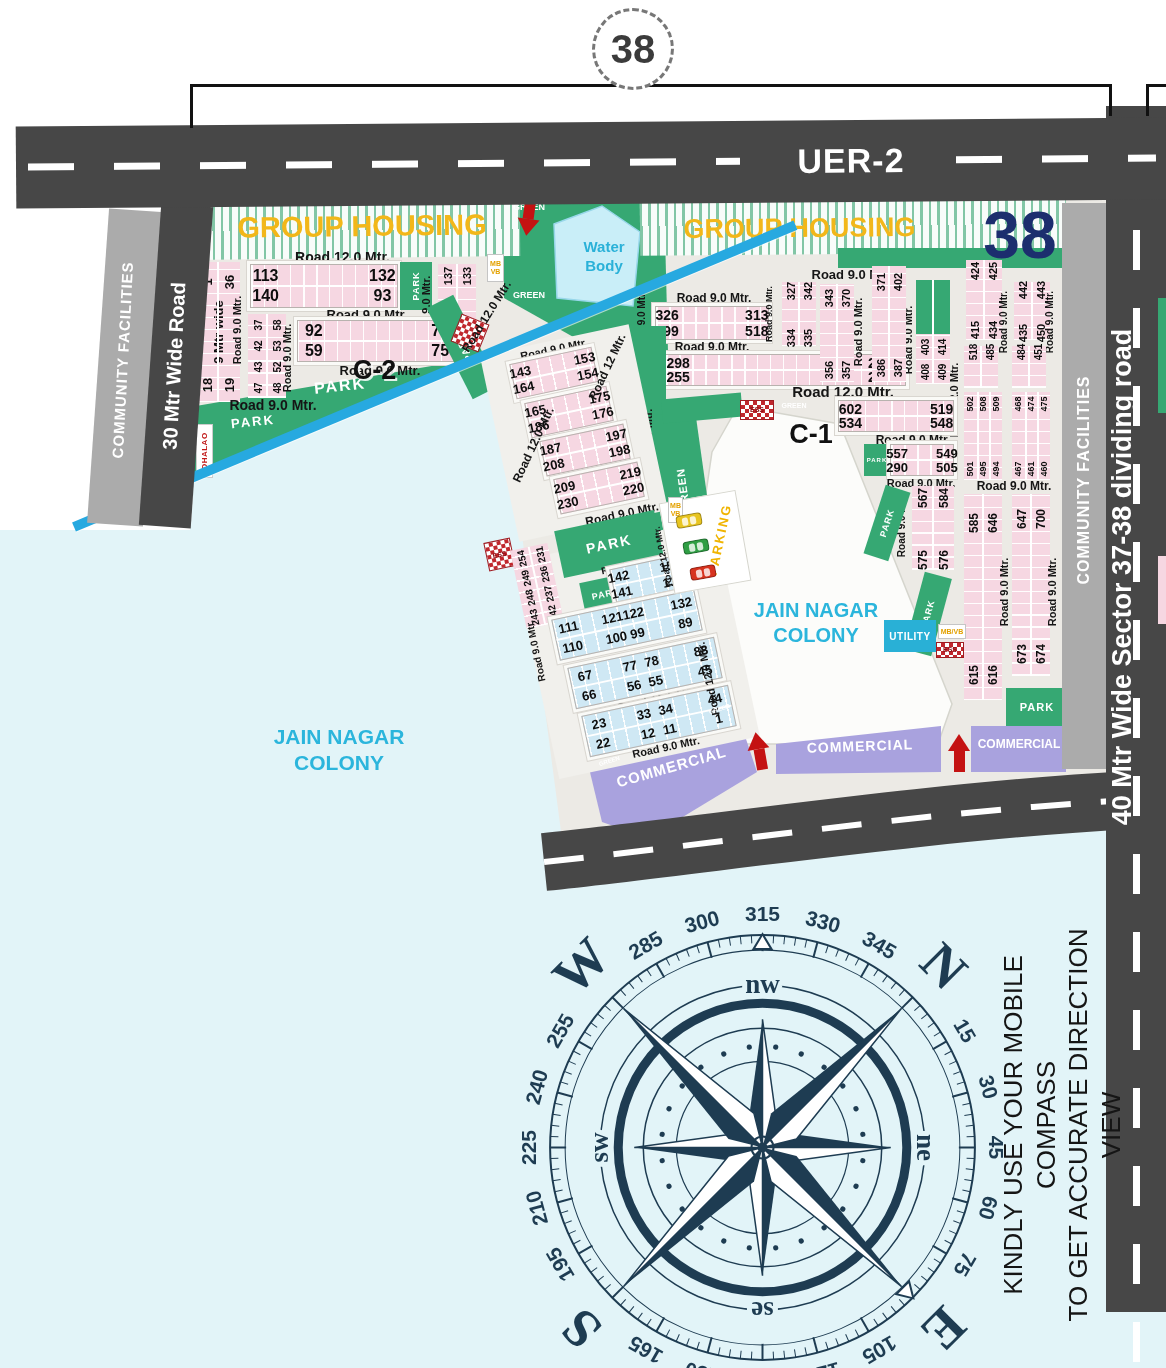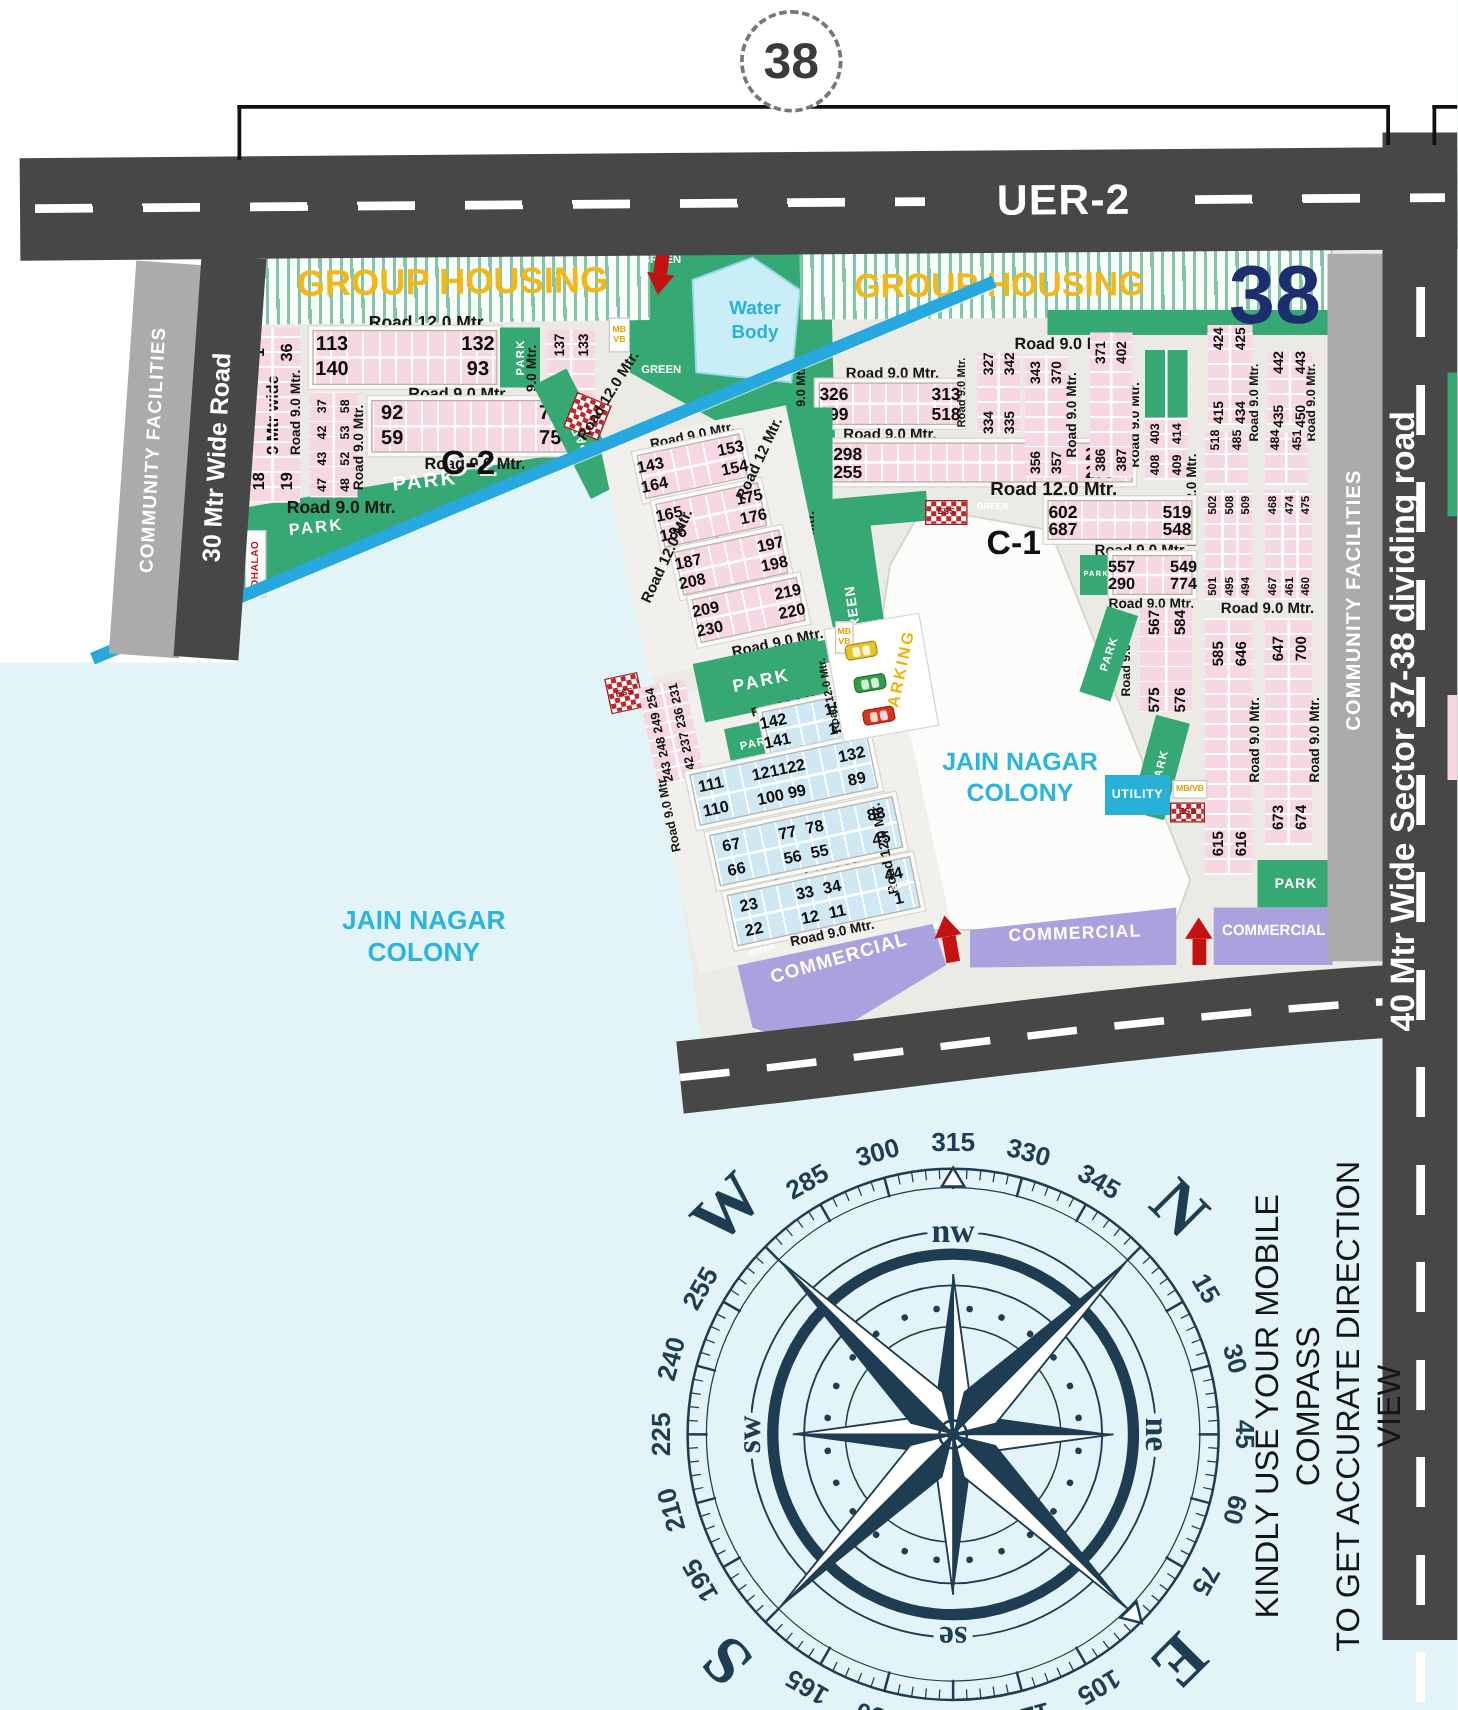--- a/index.html
+++ b/index.html
@@ -255,33 +255,33 @@
         <div class="n v" style="left: 75%; top: 14%;">700</div>
         <div class="n v" style="left: 25%; top: 88%;">673</div>
         <div class="n v" style="left: 75%; top: 88%;">674</div>
       </div>
       <div class="f vtext" style="left: 1014px; top: 583px; width: 84px; height: 18px; transform: rotate(-90deg); font-size: 11px;">Road 9.0 Mtr.</div>
       <div class="f green" style="left: 1006px; top: 688px; width: 62px; height: 38px;">
         <div class="glabel" style="font-size: 11px;">PARK</div>
       </div>
       <div class="f prow pink" style="left: 838px; top: 400px; width: 116px; height: 32px; font-size: 14px;">
         <div class="n tl">602</div>
-        <div class="n bl">687</div>
+        <div class="n bl">534</div>
         <div class="n tr">519</div>
         <div class="n br">548</div>
       </div>
       <div class="f rlabel" style="left: 864px; top: 434px; width: 98px; height: 12px; font-size: 12px;">Road 9.0 Mtr.</div>
       <div class="f green" style="left: 864px; top: 444px; width: 26px; height: 32px;">
         <div class="glabel" style="font-size: 6px;">PARK</div>
       </div>
       <div class="f prow pink" style="left: 890px; top: 444px; width: 64px; height: 32px; font-size: 13px;">
         <div class="n tl">557</div>
         <div class="n bl">290</div>
         <div class="n tr">549</div>
-        <div class="n br">774</div>
+        <div class="n br">505</div>
       </div>
       <div class="f rlabel" style="left: 878px; top: 478px; width: 86px; height: 11px; font-size: 11px;">Road 9.0 Mtr.</div>
       <div class="f pcol" style="left: 912px; top: 486px; width: 42px; height: 84px; font-size: 12px;">
         <div class="n v" style="left: 25%; top: 14%;">567</div>
         <div class="n v" style="left: 75%; top: 14%;">584</div>
         <div class="n v" style="left: 25%; top: 88%;">575</div>
         <div class="n v" style="left: 75%; top: 88%;">576</div>
       </div>
       <div class="f vtext" style="left: 869px; top: 517px; width: 74px; height: 18px; transform: rotate(-90deg); font-size: 10px;">Road 9.0 Mtr.</div>
       <div class="f green" style="left: 874px; top: 487px; width: 26px; height: 72px; transform: rotate(18deg);">

